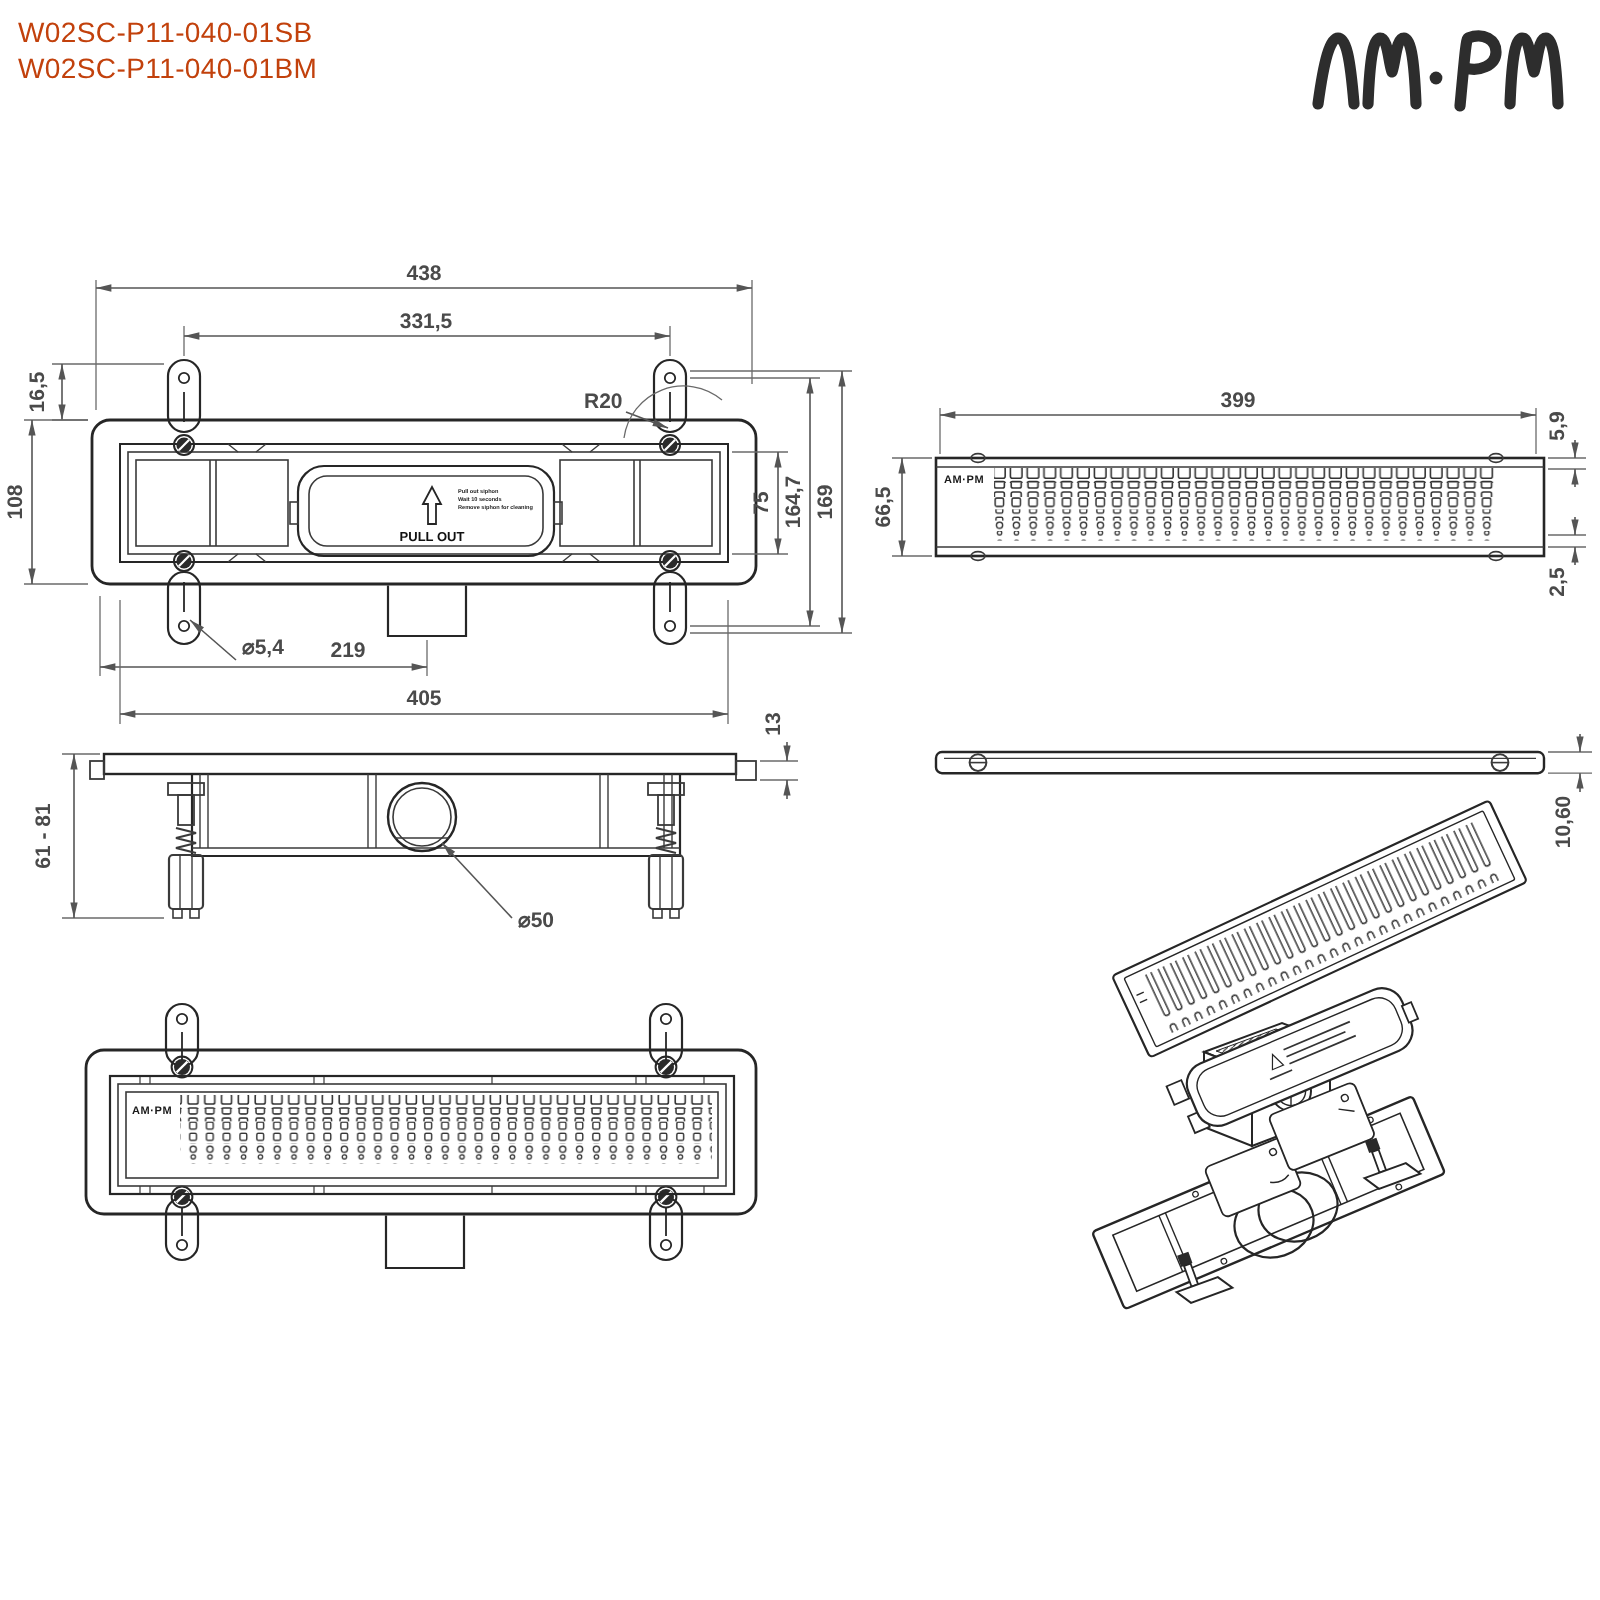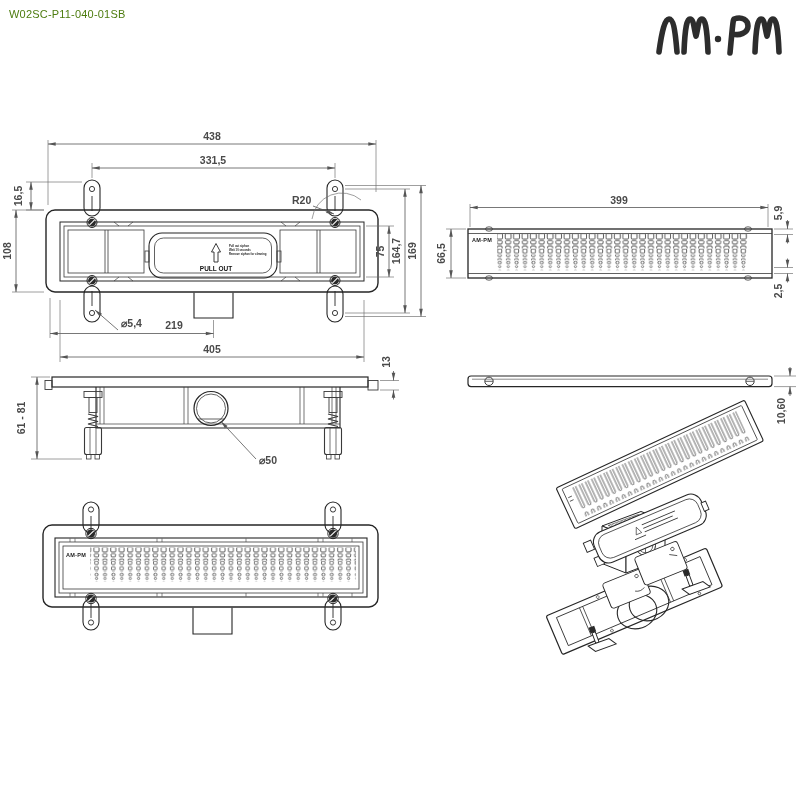--- a/index.html
+++ b/index.html
@@ -1,30 +1,31 @@
 <!DOCTYPE html>
 <html><head>
 <meta charset="utf-8">
 <style>
   html,body{margin:0;padding:0;background:#fff;}
   body{width:800px;height:800px;position:relative;font-family:"Liberation Sans",sans-serif;overflow:hidden;}
-  .codes{position:absolute;left:9px;top:8px;color:#4d7c0f;font-size:11px;line-height:1.25;letter-spacing:.2px;}
+  .codes{position:absolute;left:9px;top:8px;color:#c2410c;font-size:14px;line-height:1.25;letter-spacing:.2px;}
   .sr{position:absolute;width:1px;height:1px;overflow:hidden;clip:rect(0 0 0 0);}
   svg text{font-family:"Liberation Sans",sans-serif;}
   .dim{fill:#4a4a4a;font-size:10.5px;font-weight:bold;}
   .geo{stroke:#262626;fill:none;}
   .thin{stroke:#3a3a3a;fill:none;}
   .ext{stroke:#6a6a6a;stroke-width:.65;fill:none;}
   .dln{stroke:#555;stroke-width:.8;fill:none;}
 </style>
 </head>
 <body>
 
 <div class="codes">
   <div>W02SC-P11-040-01SB</div>
+  <div>W02SC-P11-040-01BM</div>
 </div>
 <span class="sr">AM·PM</span>
 
 <svg width="800" height="800" viewBox="0 0 800 800" style="position:absolute;left:0;top:0">
 <defs>
   <marker id="arr" viewBox="0 0 12 8" refX="11.5" refY="4" markerWidth="11" markerHeight="7" orient="auto-start-reverse">
     <path d="M0.5,1.4 L11.5,4 L0.5,6.6 Z" fill="#555"></path>
   </marker>
   <pattern id="p-sq-a" patternUnits="userSpaceOnUse" width="8.4" height="7.5">
         <rect x="1.2" y="0.8" width="5.8" height="5.8" rx="1" fill="none" stroke="#333" stroke-width="0.8"></rect>

